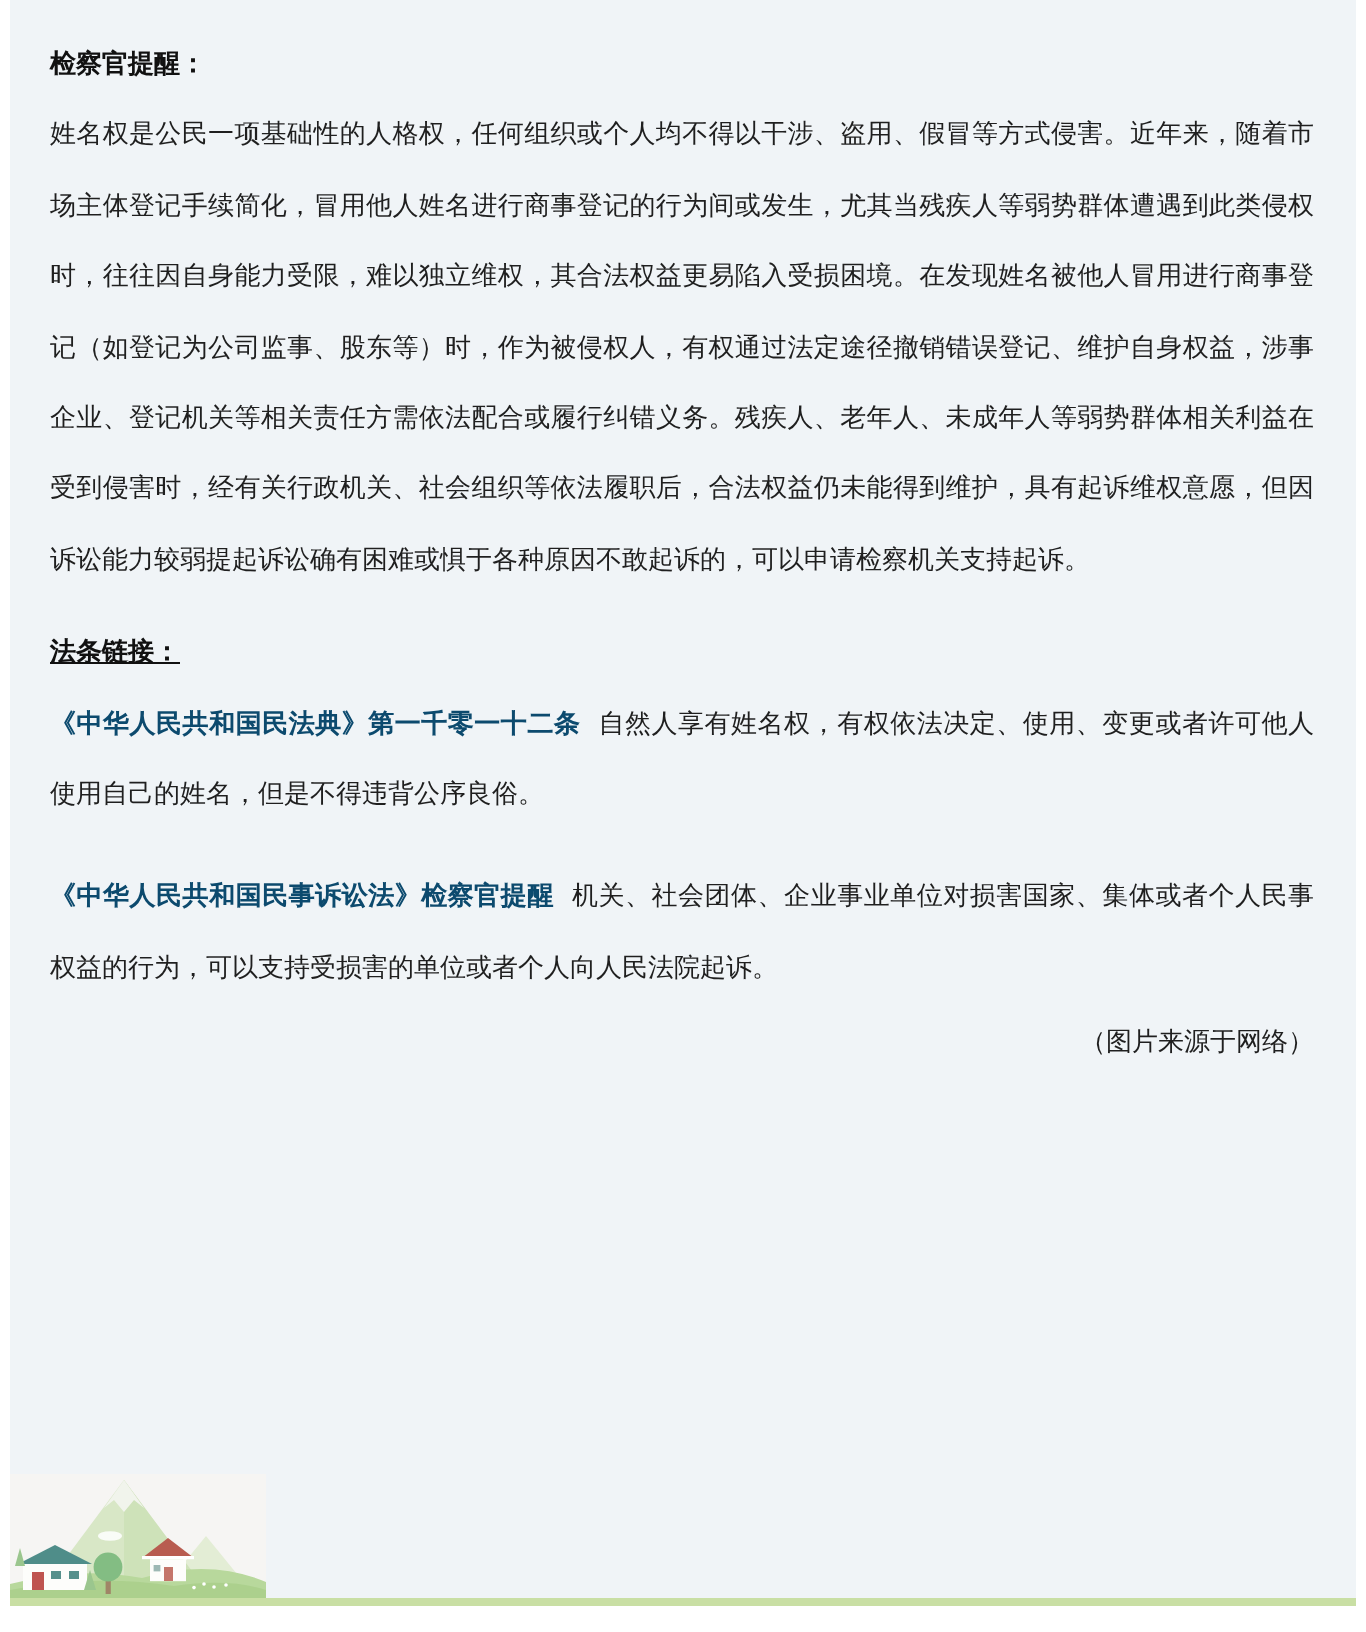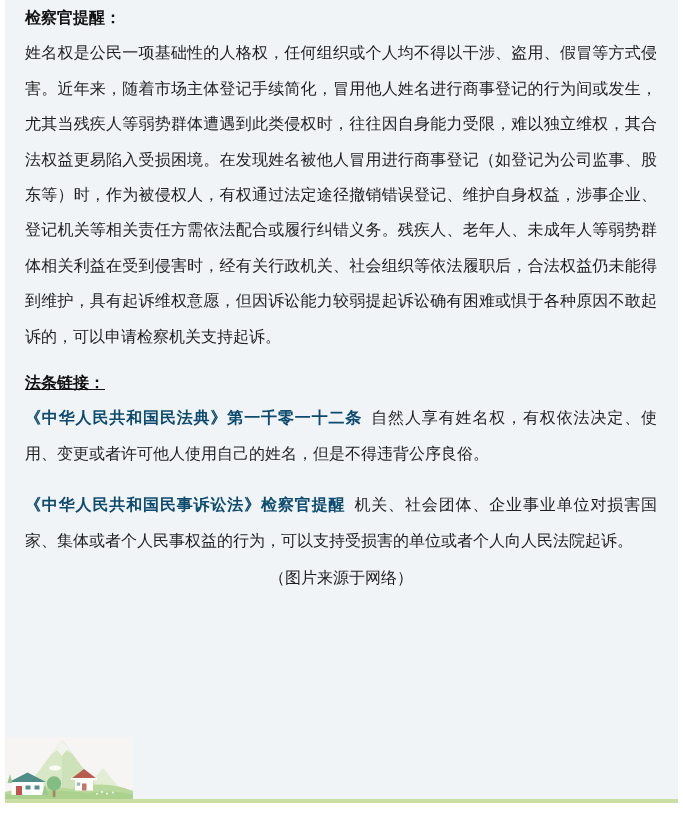--- a/index.html
+++ b/index.html
@@ -14,22 +14,22 @@
   .panel {
     position: relative;
     margin: 0 5px;
     width: 673px;
     height: 803px;
     background: #f0f4f7;
     border-bottom: 4px solid #c9dfa4;
     box-sizing: border-box;
   }
   .content {
-    padding: 0 21px 0 20px;
-    font-size: 16px;
+    padding: 14px 21px 0 20px;
+    font-size: 13px;
     line-height: 35.4px;
     color: #1f1f1f;
     text-align: justify;
   }
   .content p {
     margin: 0;
   }
   .heading {
     font-weight: bold;
     color: #111111;
@@ -40,21 +40,21 @@
   }
   .article .source {
     font-weight: bold;
     color: #0c4a6e;
     margin-right: 9px;
   }
   .article + .article {
     margin-top: 16px !important;
   }
   .credit {
-    text-align: center;
+    text-align: right;
     margin-top: 2px !important;
   }
   .illustration {
     position: absolute;
     left: 0;
     bottom: 0;
     width: 128px;
     height: 62px;
     display: block;
   }

